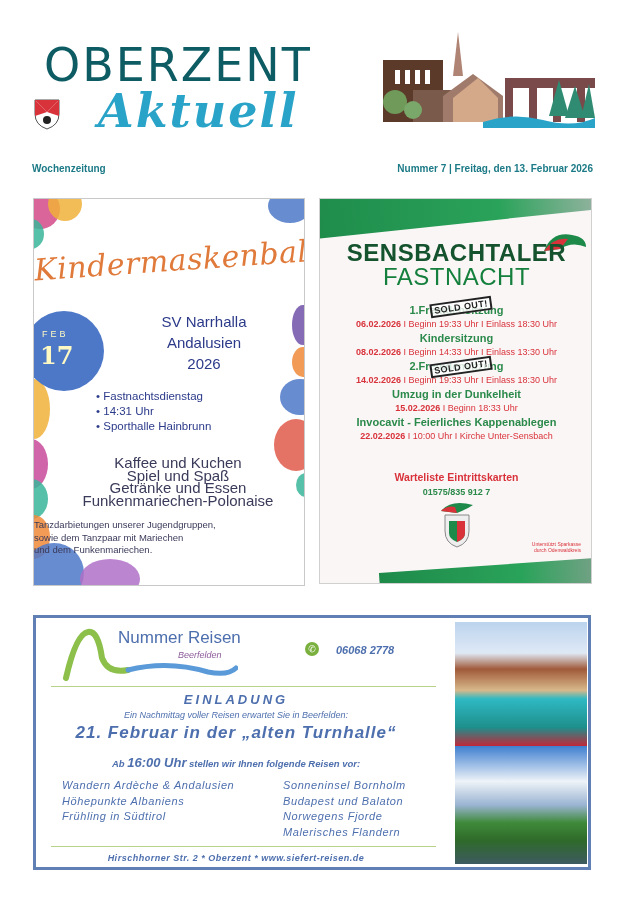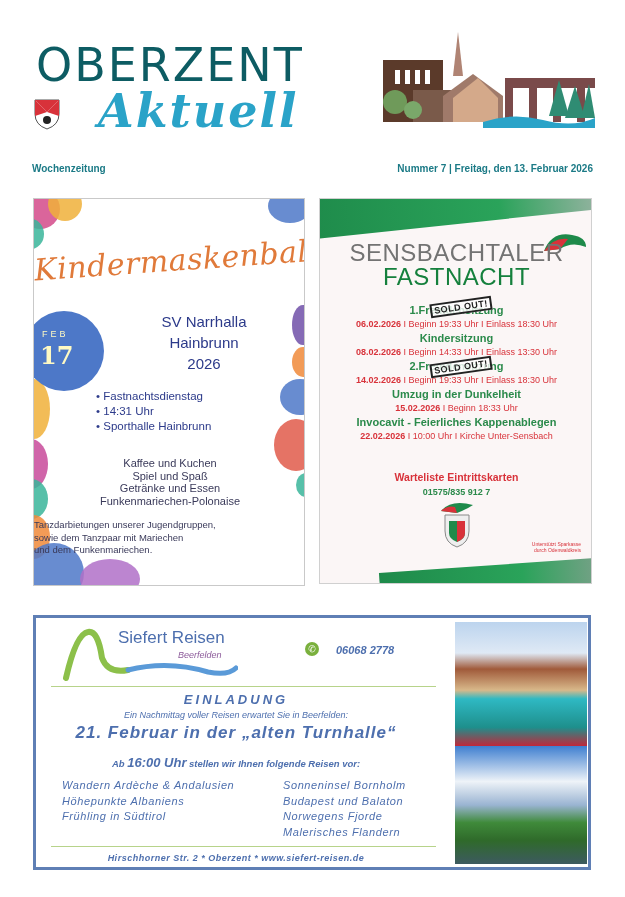--- a/index.html
+++ b/index.html
@@ -1,21 +1,21 @@
 <!DOCTYPE html>
 <html><head>
 <meta charset="utf-8">
 <style>
   * { box-sizing: border-box; margin: 0; padding: 0; }
   html, body { width: 625px; height: 897px; background: #ffffff; overflow: hidden; }
   body { position: relative; font-family: "Liberation Sans", sans-serif; }
 
   
   .masthead-title {
-    position: absolute; left: 36px; top: 42px;
+    position: absolute; left: 44px; top: 42px;
     font-family: "DejaVu Sans", sans-serif; font-size: 46px; letter-spacing: 2px;
     color: #0d5c63; font-weight: normal; line-height: 1;
   }
   .masthead-sub {
     position: absolute; left: 98px; top: 88px;
     font-family: "DejaVu Serif", serif; font-style: italic; font-size: 46px;
     color: #2aa3c8; letter-spacing: 2px; line-height: 1; font-weight: bold;
   }
   .crest { position: absolute; left: 34px; top: 98px; width: 26px; height: 32px; }
   .skyline { position: absolute; left: 383px; top: 26px; width: 212px; height: 102px; }
@@ -46,22 +46,22 @@
   .p1-org {
     position: absolute; left: 100px; top: 112px; width: 140px; text-align: center;
     font-size: 15px; line-height: 21px; color: #2c3a8a;
   }
   .p1-bullets {
     position: absolute; left: 62px; top: 190px; font-size: 11.5px; line-height: 15px; color: #2c3a8a;
     list-style: none;
   }
   .p1-bullets li::before { content: "\2022  "; }
   .p1-extras {
-    position: absolute; left: 0; top: 258px; width: 272px; text-align: center;
-    font-size: 11px; line-height: 12.5px; color: #3a3a5a;
+    position: absolute; left: 8px; top: 258px; width: 272px; text-align: center;
+    font-size: 15px; line-height: 12.5px; color: #3a3a5a;
   }
   .p1-desc {
     position: absolute; left: 0; top: 320px; width: 272px; text-align: left;
     font-size: 9.5px; line-height: 12.5px; color: #3a3a5a;
   }
 
   
   .poster2 {
     position: absolute; left: 319px; top: 198px; width: 273px; height: 386px;
     background: #fbf6f6; overflow: hidden; border: 1px solid #d0d0d0;
@@ -71,21 +71,21 @@
     background: linear-gradient(90deg, #1e8a4a, #2aa35a 60%, #b8b8b8);
     transform: rotate(-6deg);
   }
   .p2-botband {
     position: absolute; left: 60px; top: 365px; width: 260px; height: 40px;
     background: linear-gradient(90deg, #1e8a4a, #2aa35a 55%, #a0a0a0);
     transform: rotate(-4deg);
   }
   .p2-title1 {
     position: absolute; left: 0; top: 40px; width: 273px; text-align: center;
-    font-size: 24px; color: #737373; font-weight: normal; letter-spacing: 0.5px;
+    font-size: 24px; color: #14532d; font-weight: bold; letter-spacing: 0.5px;
   }
   .p2-title2 {
     position: absolute; left: 0; top: 64px; width: 273px; text-align: center;
     font-size: 24px; color: #15803d; letter-spacing: 0.5px;
   }
   .p2-events { position: absolute; left: 0; top: 104px; width: 273px; text-align: center; }
   .p2-event-name { font-size: 11px; font-weight: bold; color: #2b8a4b; line-height: 15px; }
   .p2-event-date { font-size: 9px; color: #d8323a; line-height: 13px; }
   .p2-event-date b { font-weight: bold; }
   .sold-out {
@@ -218,21 +218,21 @@
   <div class="blob" style="left:-10px;top:344px;width:60px;height:60px;background:#4d78c8;"></div>
   <div class="blob" style="left:46px;top:360px;width:60px;height:40px;background:#b070c8;"></div>
 
   <div class="p1-title">Kindermaskenball</div>
   <div class="feb-circle">
     <span class="feb-month">FEB</span>
     <span class="feb-day">17</span>
   </div>
   <div class="p1-org">
     <div>SV Narrhalla</div>
-    <div>Hainbrunn</div>
+    <div>Andalusien</div>
     <div>2026</div>
   </div>
   <ul class="p1-bullets">
     <li>Fastnachtsdienstag</li>
     <li>14:31 Uhr</li>
     <li>Sporthalle Hainbrunn</li>
   </ul>
   <div class="p1-extras">
     <div>Kaffee und Kuchen</div>
     <div>Spiel und Spaß</div>
@@ -292,21 +292,21 @@
     <div>Unterstützt  Sparkasse</div>
     <div>durch  Odenwaldkreis</div>
   </div>
 </div>
 
 <div class="ad">
   <svg class="ad-logo" viewBox="0 0 180 58">
     <path d="M8 54 Q18 10 30 8 Q40 6 44 34 Q50 50 70 46" fill="none" stroke="#8cc04a" stroke-width="6" stroke-linecap="round"></path>
     <path d="M70 46 Q110 36 150 48 Q170 52 178 44" fill="none" stroke="#5a9ad8" stroke-width="5" stroke-linecap="round"></path>
   </svg>
-  <div class="ad-brand">Siefert Reisen</div>
+  <div class="ad-brand">Nummer Reisen</div>
   <div class="ad-brand-sub">Beerfelden</div>
   <div class="phone-icon">✆</div>
   <div class="ad-phone">06068 2778</div>
   <div class="ad-rule" style="top:68px;"></div>
   <div class="ad-heading">EINLADUNG</div>
   <div class="ad-intro">Ein Nachmittag voller Reisen erwartet Sie in Beerfelden:</div>
   <div class="ad-date">21. Februar in der „alten Turnhalle“</div>
   <div class="ad-time"><span>Ab </span><span class="big">16:00 Uhr</span><span> stellen wir Ihnen folgende Reisen vor:</span></div>
   <ul class="ad-trips" style="left:26px;">
     <li>Wandern Ardèche &amp; Andalusien</li>

